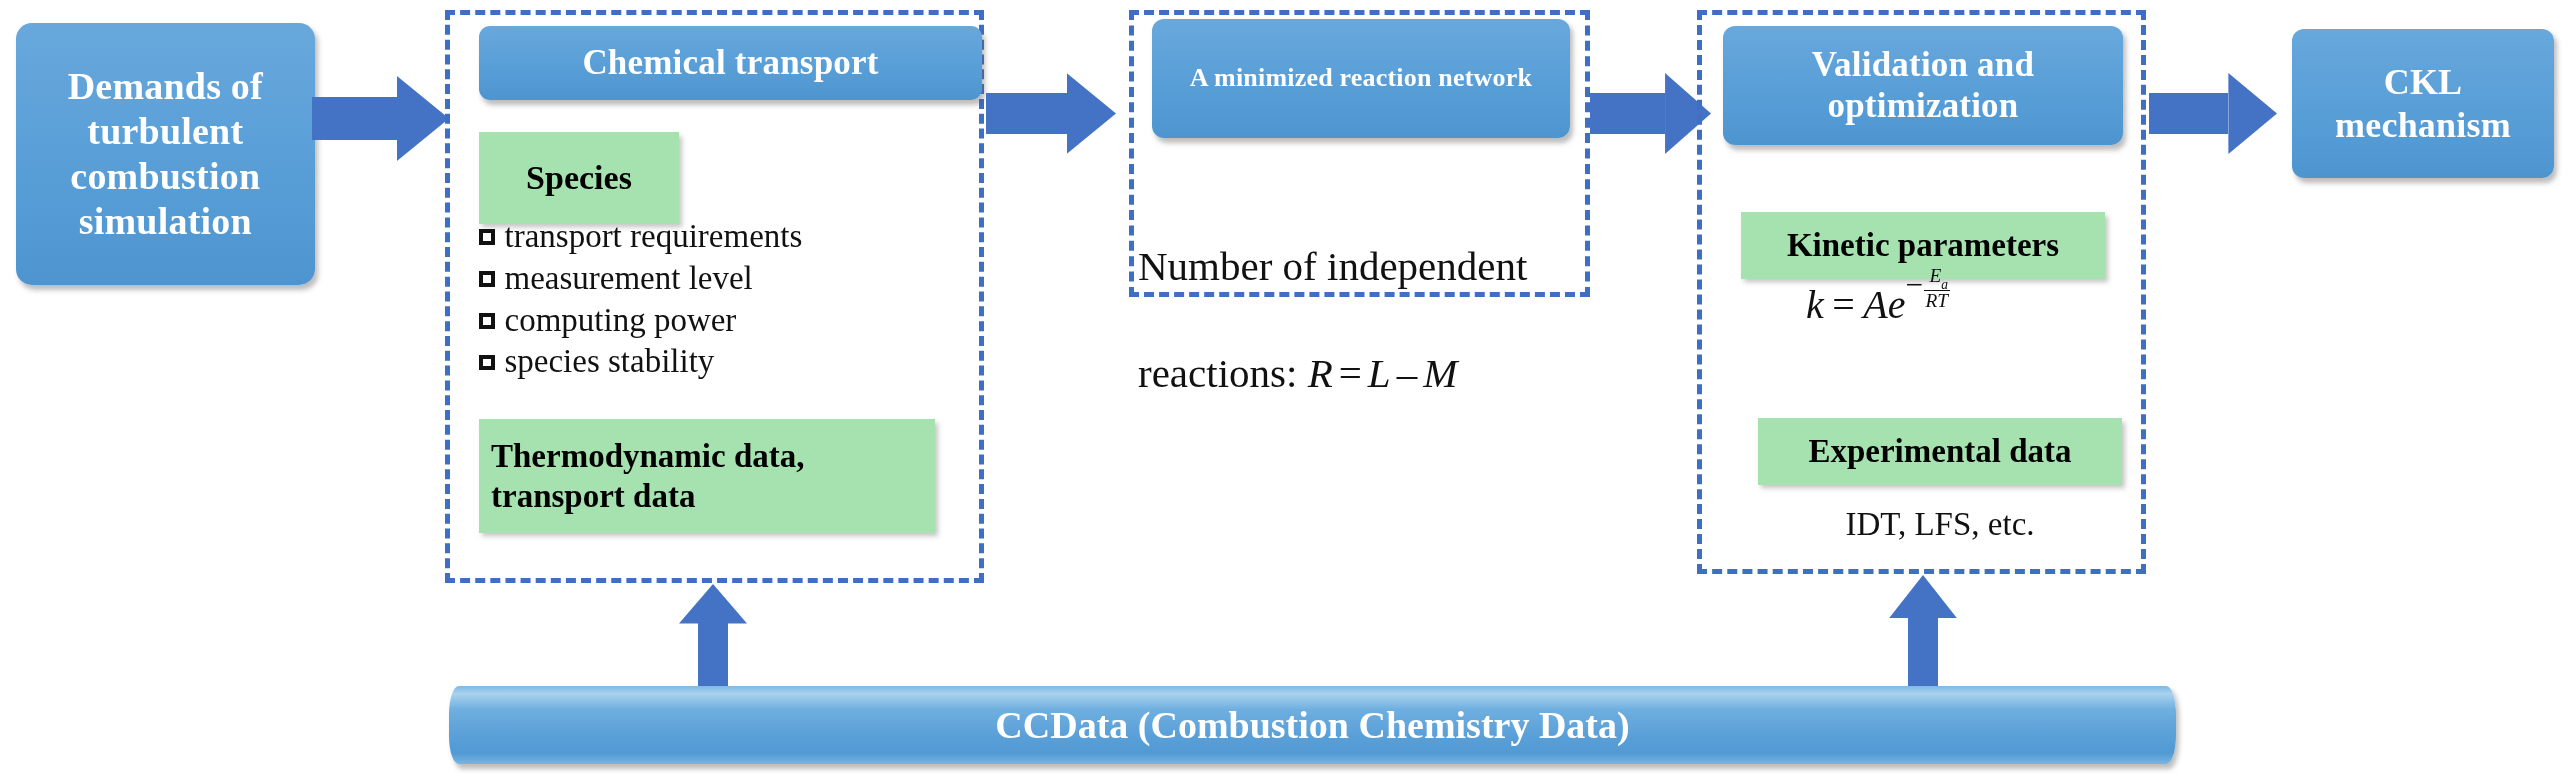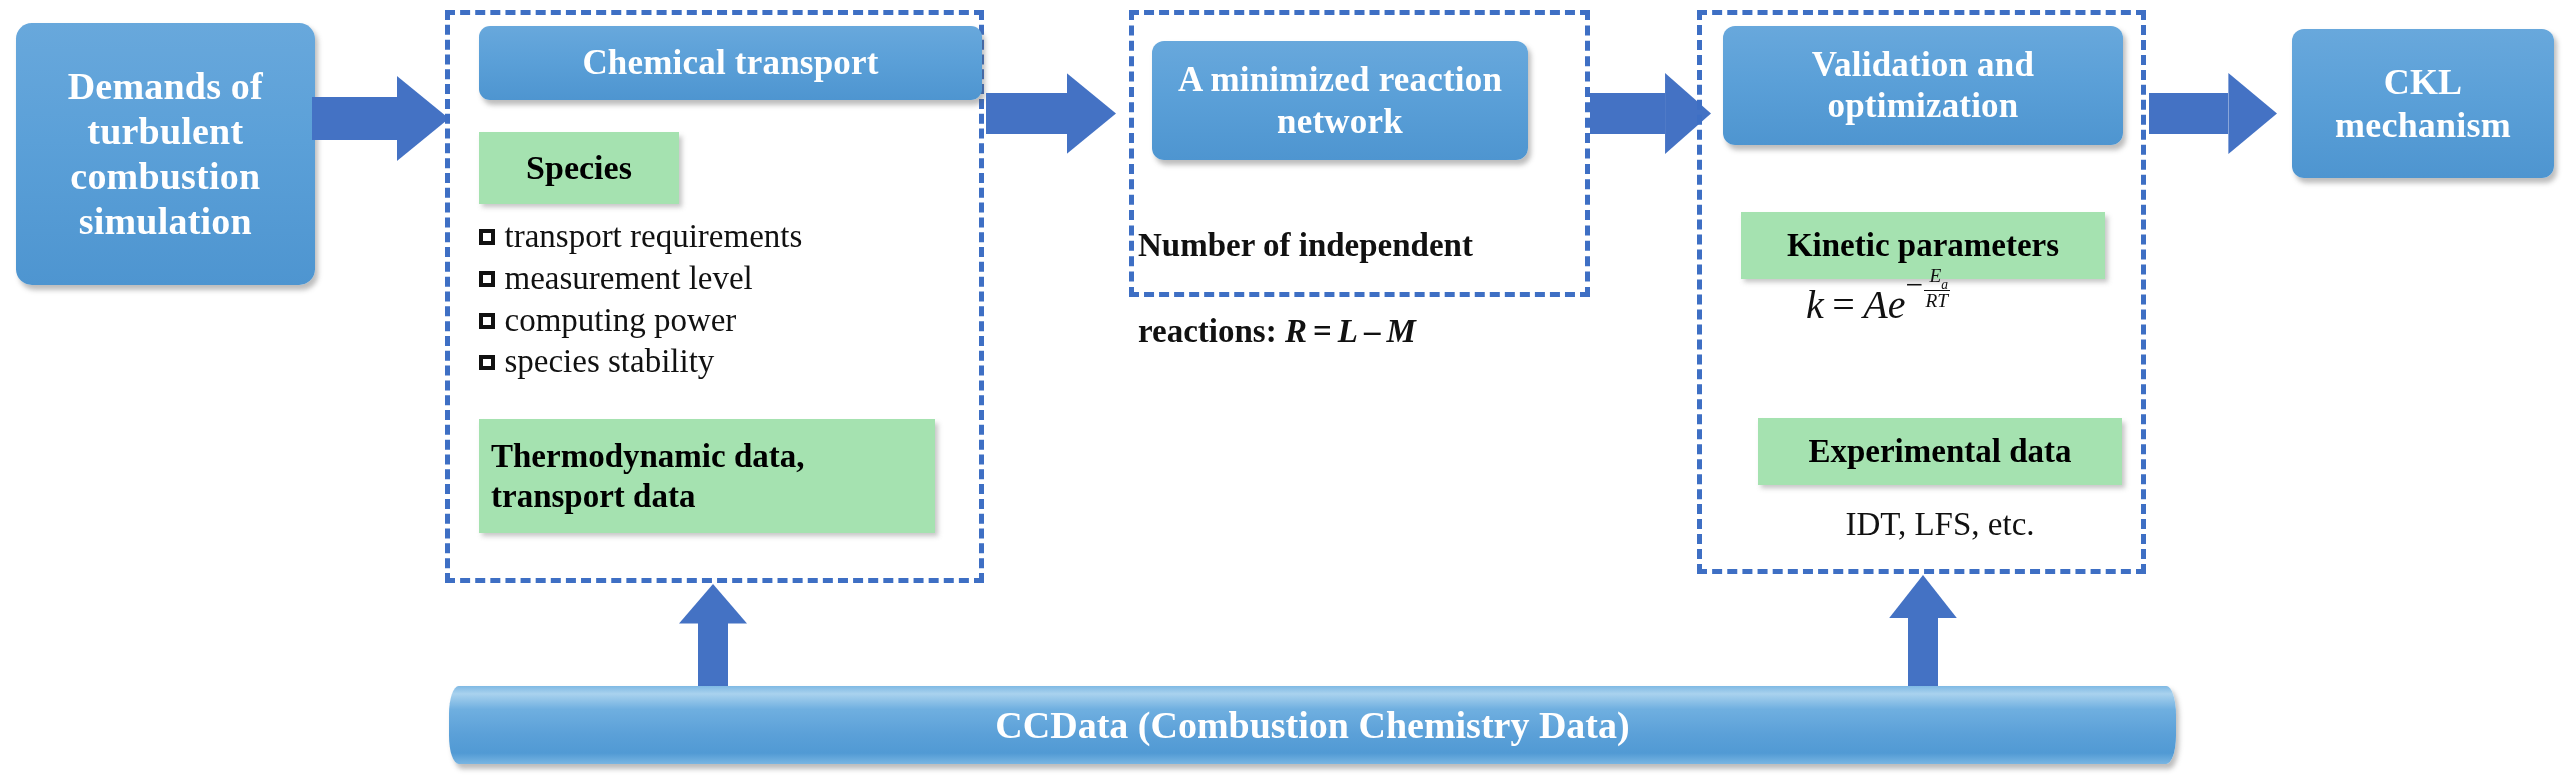--- a/index.html
+++ b/index.html
@@ -210,21 +210,21 @@
 
   <div class="h-arrow" style="left:312px; top:76px; width:137px; height:85px;">
     <div class="shaft"></div>
     <div class="head"></div>
   </div>
 
   <div class="dashed-group" style="left:445px; top:9.7px; width:539px; height:573px;"></div>
 
   <div class="blue-box" style="left:479px; top:25.5px; width:503px; height:74px; font-size:35px; border-radius:11px;">Chemical transport</div>
 
-  <div class="green-chip" style="left:479px; top:132px; width:200px; height:72px; font-size:34px;">Species</div>
+  <div class="green-chip" style="left:479px; top:132px; width:200px; height:92px; font-size:34px;">Species</div>
 
   <div class="check-list" style="left:479px; top:218px; font-size:33px;">
     <div class="check-item">
       <span class="check-box-glyph"></span>
       <span>transport requirements</span>
     </div>
     <div class="check-item">
       <span class="check-box-glyph"></span>
       <span>measurement level</span>
     </div>
@@ -241,24 +241,24 @@
   <div class="green-chip left-align" style="left:479px; top:419px; width:456px; height:114px; font-size:33px; white-space:pre-line;">Thermodynamic data,
 transport data</div>
 
   <div class="h-arrow" style="left:986px; top:73px; width:130px; height:81px;">
     <div class="shaft"></div>
     <div class="head"></div>
   </div>
 
   <div class="dashed-group" style="left:1129px; top:9.7px; width:461px; height:287px;"></div>
 
-  <div class="blue-box" style="left:1152px; top:41px; width:376px; height:119px; font-size:35px; border-radius:12px;">A minimized
+  <div class="blue-box" style="left:1152px; top:19px; width:418px; height:119px; font-size:26px; border-radius:12px;">A minimized
 reaction network</div>
 
-  <div class="plain-text" style="left:1138px; top:181px; width:449px; font-size:33px;font-weight:bold;">
+  <div class="plain-text" style="left:1138px; top:187px; width:449px; font-size:41px;">
     <div>Number of independent</div>
     <div style="white-space:nowrap;">
       <span>reactions: </span><span class="mi">R</span><span style="padding:0 6px;">=</span><span class="mi">L</span><span style="padding:0 6px;">–</span><span class="mi">M</span>
     </div>
   </div>
 
   <div class="h-arrow" style="left:1590px; top:73px; width:121px; height:81px;">
     <div class="shaft"></div>
     <div class="head"></div>
   </div>

